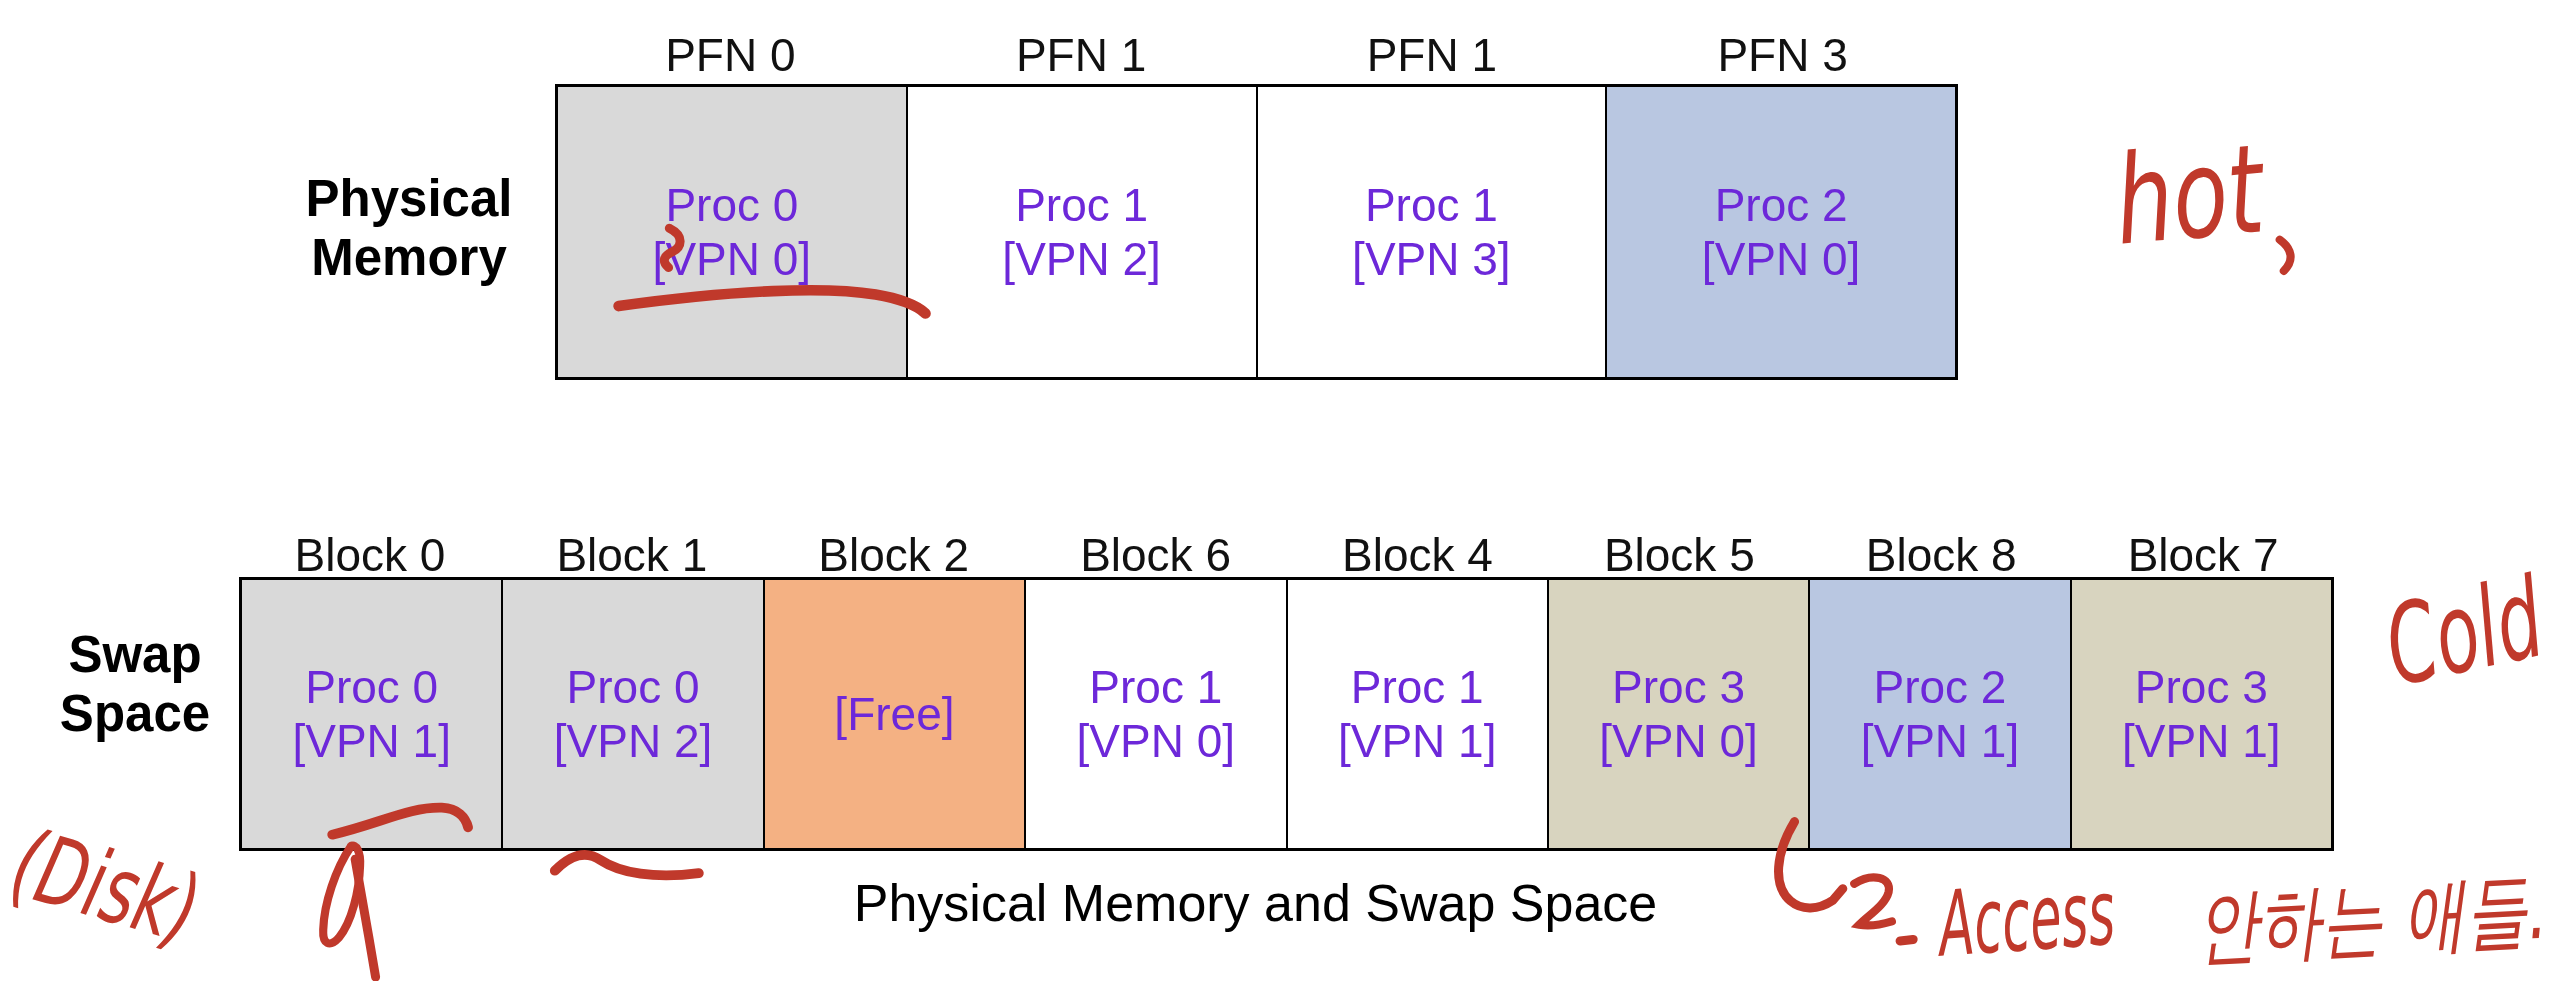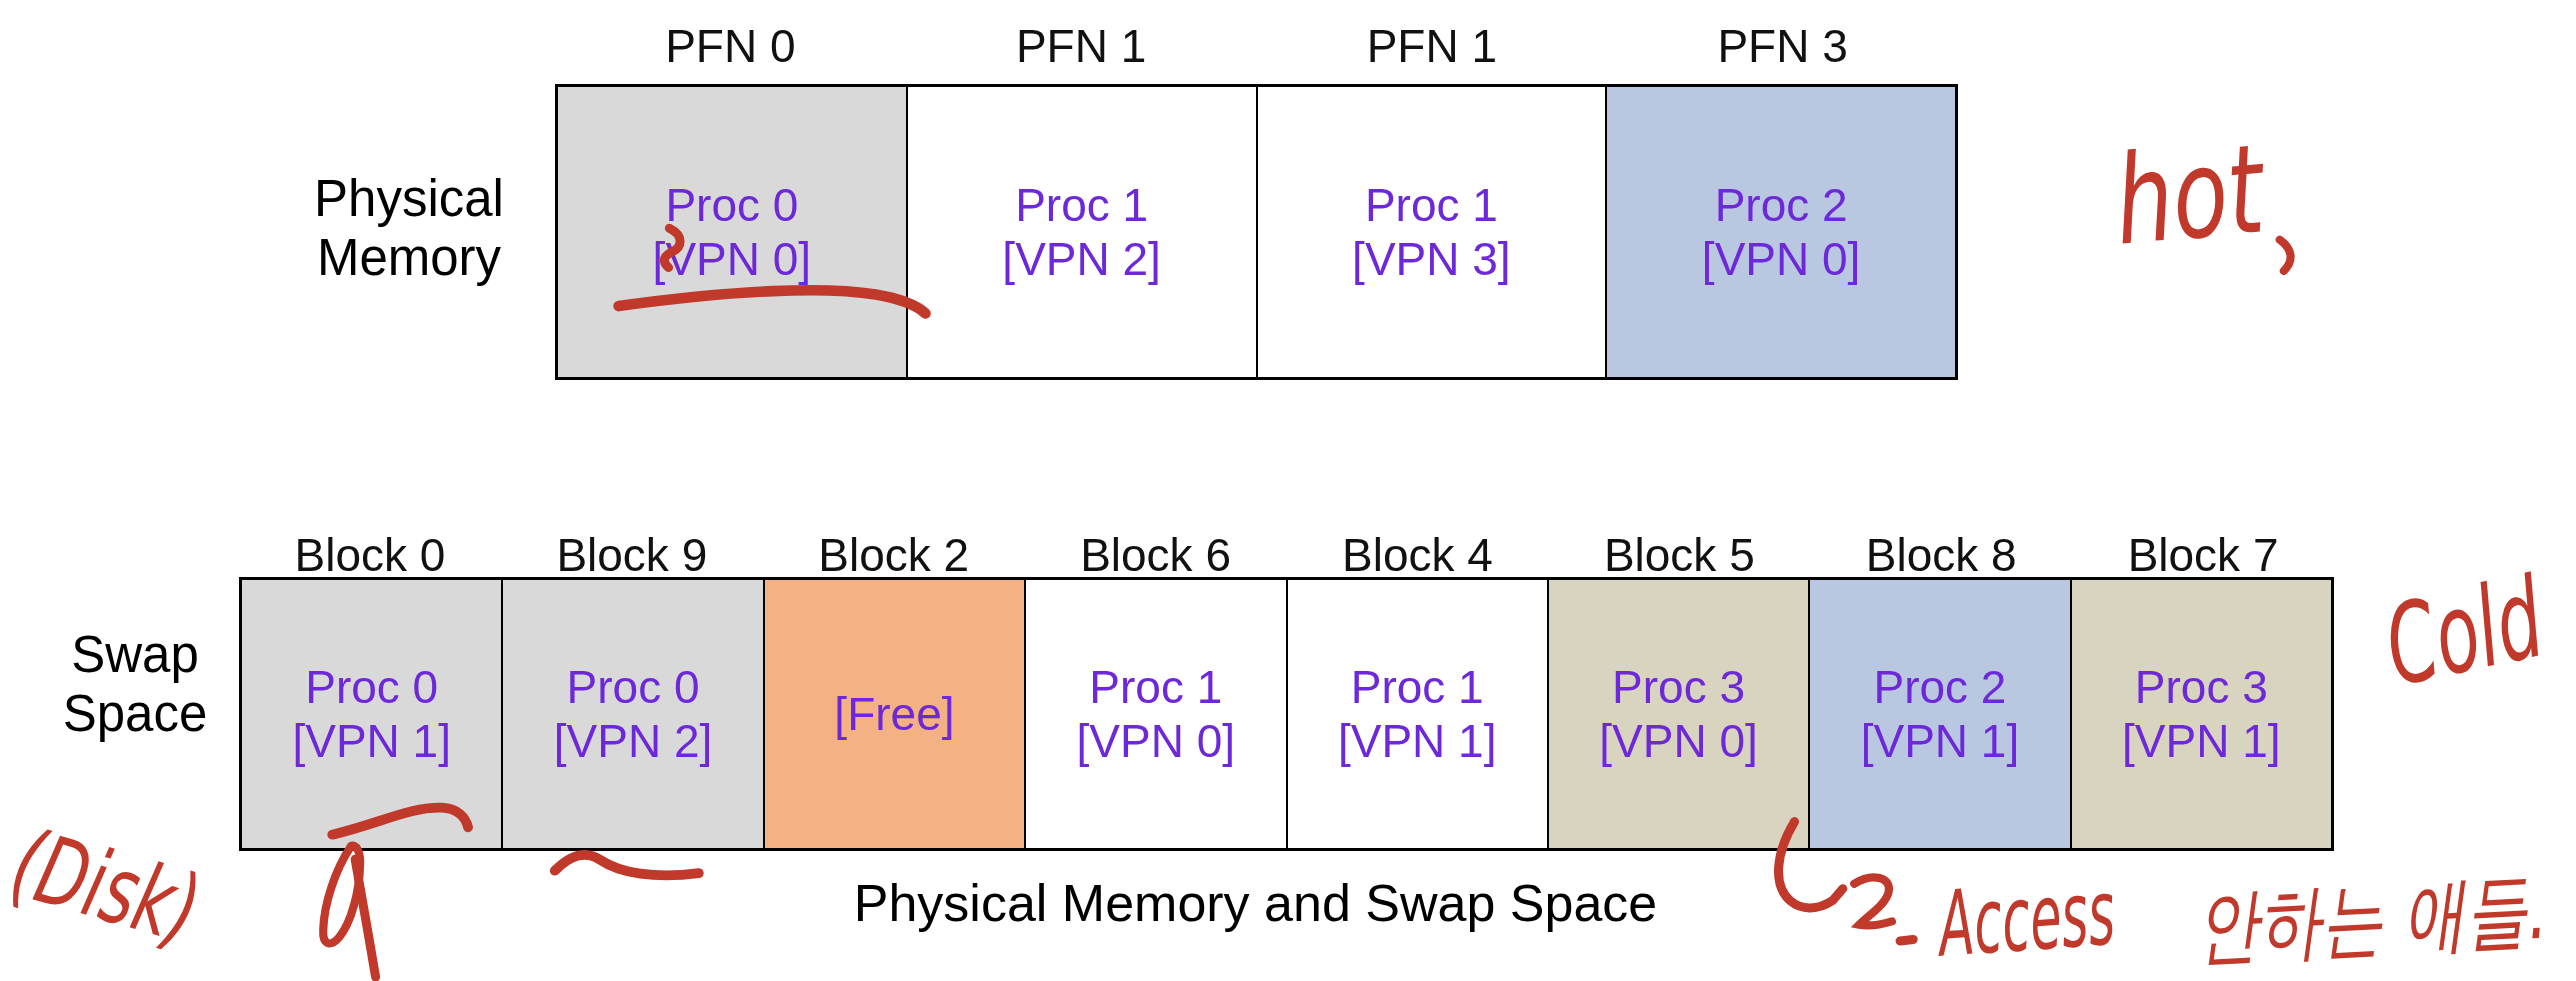--- a/index.html
+++ b/index.html
@@ -34,42 +34,42 @@
     box-sizing:border-box;
   }
   .mem-cell:last-child{border-right:none;}
   .cell-line{
     display:block;
     font-size:46px;line-height:54px;color:#6d28d9;
     white-space:pre;
   }
 
   .section-label{
-    font-weight:normal;color:#000;
+    font-weight:bold;color:#000;
     text-align:center;
     font-size:51px;line-height:59px;
   }
   .caption{
     font-weight:normal;color:#000;
     text-align:center;
     font-size:52px;line-height:62px;
   }
 
   .ink-layer{pointer-events:none;}
   .ink-text{
     font-family:"DejaVu Sans", sans-serif;
     font-style:italic;
   }
 </style>
 </head>
 <body>
 
 <div class="canvas">
 
-  <div class="abs label-row" style="left:555px;top:20px;width:1403px;height:52px;">
+  <div class="abs label-row" style="left:555px;top:29px;width:1403px;height:52px;">
     <div class="col-label">PFN 0</div>
     <div class="col-label">PFN 1</div>
     <div class="col-label">PFN 1</div>
     <div class="col-label">PFN 3</div>
   </div>
 
   <div class="abs mem-table" style="left:555px;top:84px;width:1403px;height:296px;">
     <div class="mem-cell" style="background: rgb(217, 217, 217);">
       <span class="cell-line">Proc 0</span>
       <span class="cell-line">[VPN 0]</span>
@@ -88,21 +88,21 @@
     </div>
   </div>
 
   <div class="abs section-label" style="left:270px;top:169px;width:278px;">
     <div>Physical</div>
     <div>Memory</div>
   </div>
 
   <div class="abs label-row" style="left:239px;top:506px;width:2095px;height:54px;margin-top:23px;">
     <div class="col-label">Block 0</div>
-    <div class="col-label">Block 9</div>
+    <div class="col-label">Block 1</div>
     <div class="col-label">Block 2</div>
     <div class="col-label">Block 6</div>
     <div class="col-label">Block 4</div>
     <div class="col-label">Block 5</div>
     <div class="col-label">Block 8</div>
     <div class="col-label">Block 7</div>
   </div>
 
   <div class="abs mem-table" style="left:239px;top:577px;width:2095px;height:274px;">
     <div class="mem-cell" style="background: rgb(217, 217, 217);">

